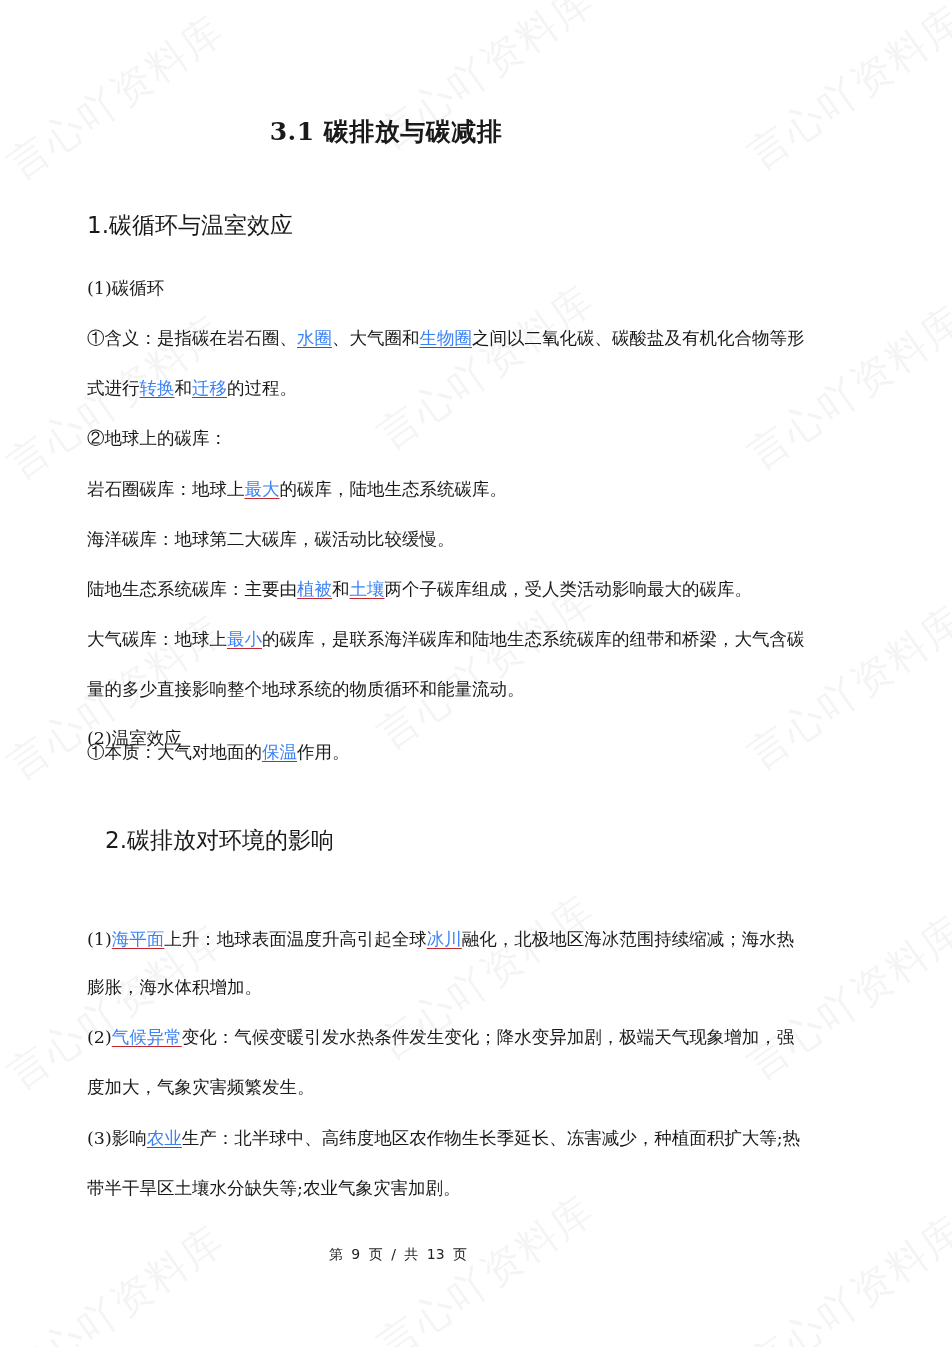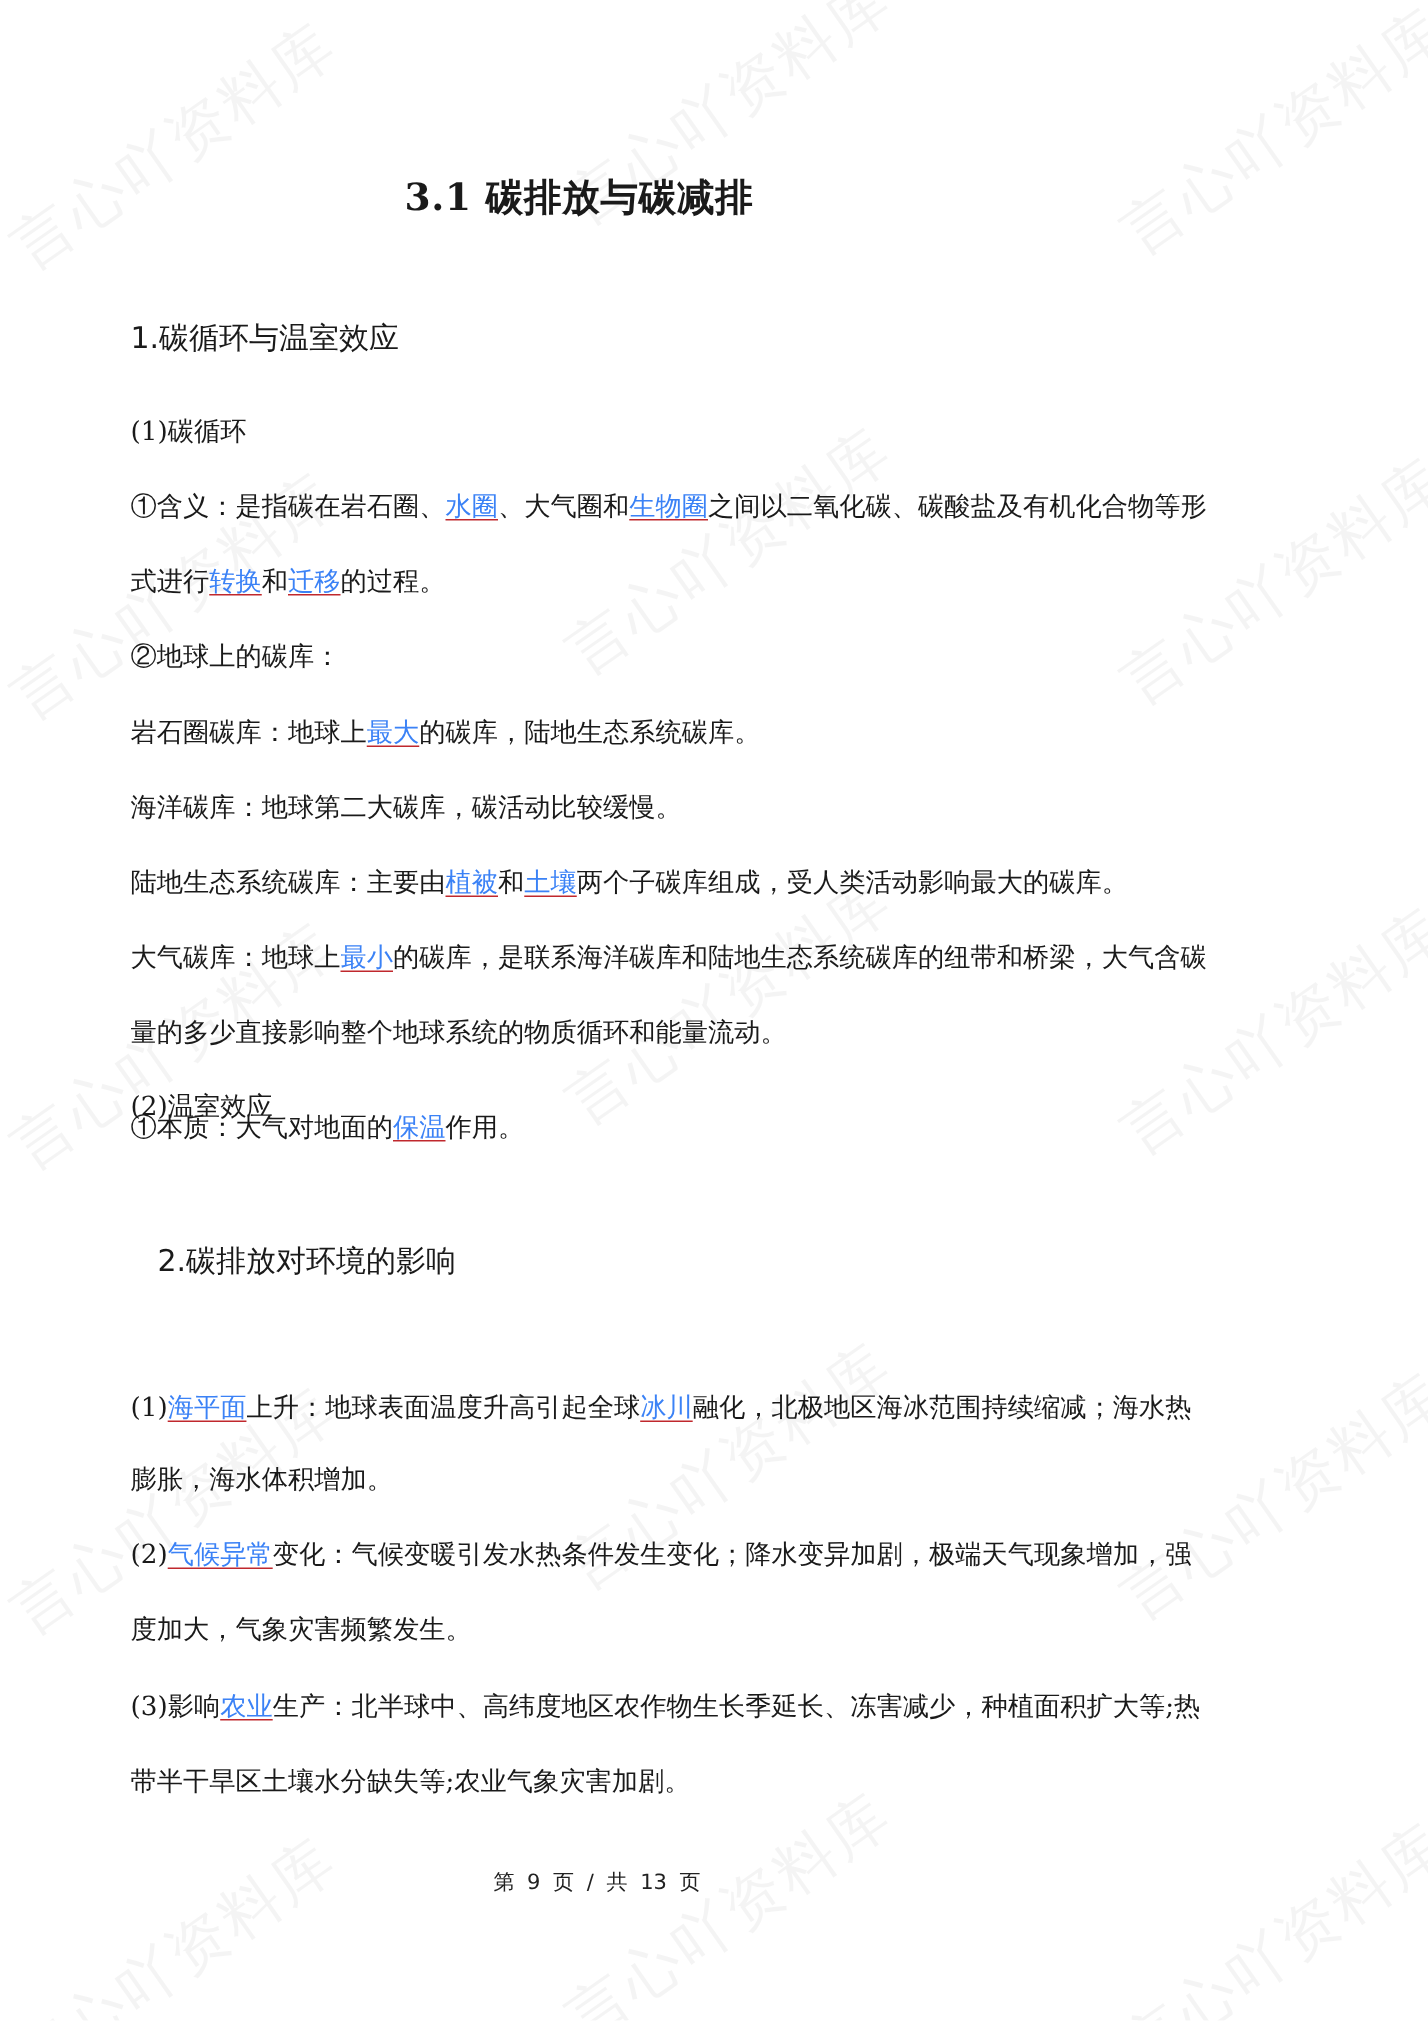--- a/index.html
+++ b/index.html
@@ -13,21 +13,21 @@
     color: rgba(0,0,0,0.045); transform: rotate(-35deg); white-space: nowrap; letter-spacing: 2px;
   }
   .page { position: absolute; inset: 0; z-index: 1; }
   .title {
     position: absolute; top: 115px; left: 0; width: 772px; text-align: center;
     font-size: 25px; font-weight: bold; font-family: "DejaVu Serif", serif; letter-spacing: 0.5px;
   }
   .line {
     position: absolute; left: 87px; font-size: 17.5px; white-space: nowrap; line-height: 24px;
   }
-  .h2 { font-family: "DejaVu Sans", sans-serif; font-size: 20px; }
+  .h2 { font-family: "DejaVu Sans", sans-serif; font-size: 23px; }
   .em { color: #3b82f6; text-decoration: underline; text-decoration-color: #c0282d; text-underline-offset: 3px; }
   .footer {
     position: absolute; top: 1246px; left: 0; width: 796px; text-align: center;
     font-family: "DejaVu Sans", sans-serif; font-size: 14px; color: #222; word-spacing: 4px;
   }
 </style>
 </head>
 <body>
 
 <div class="watermarks">

